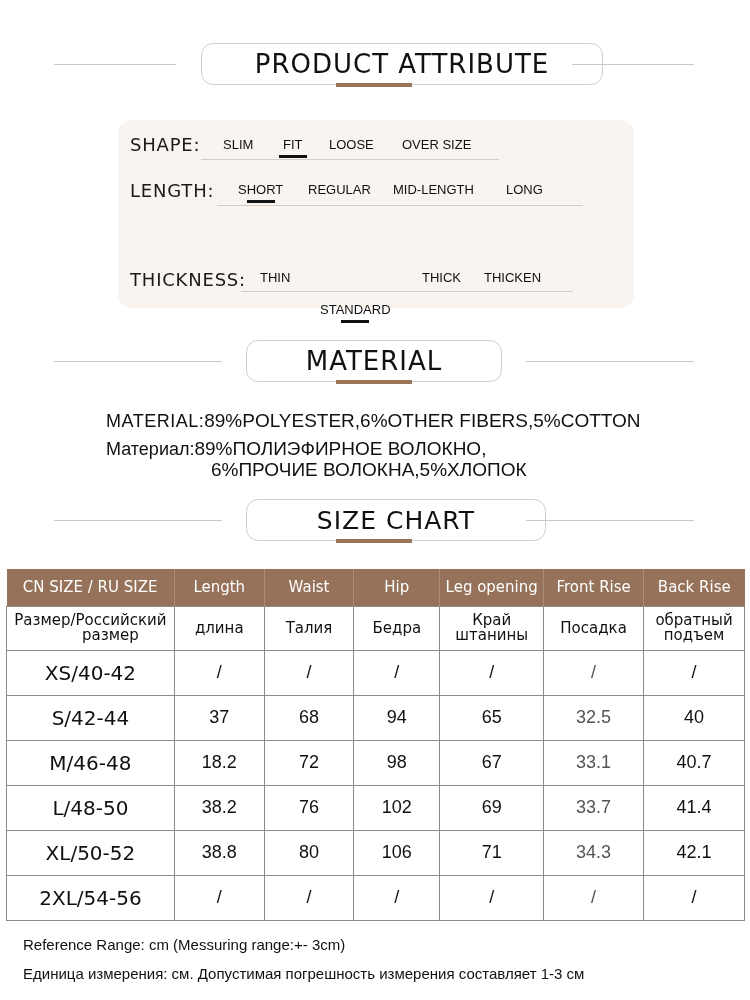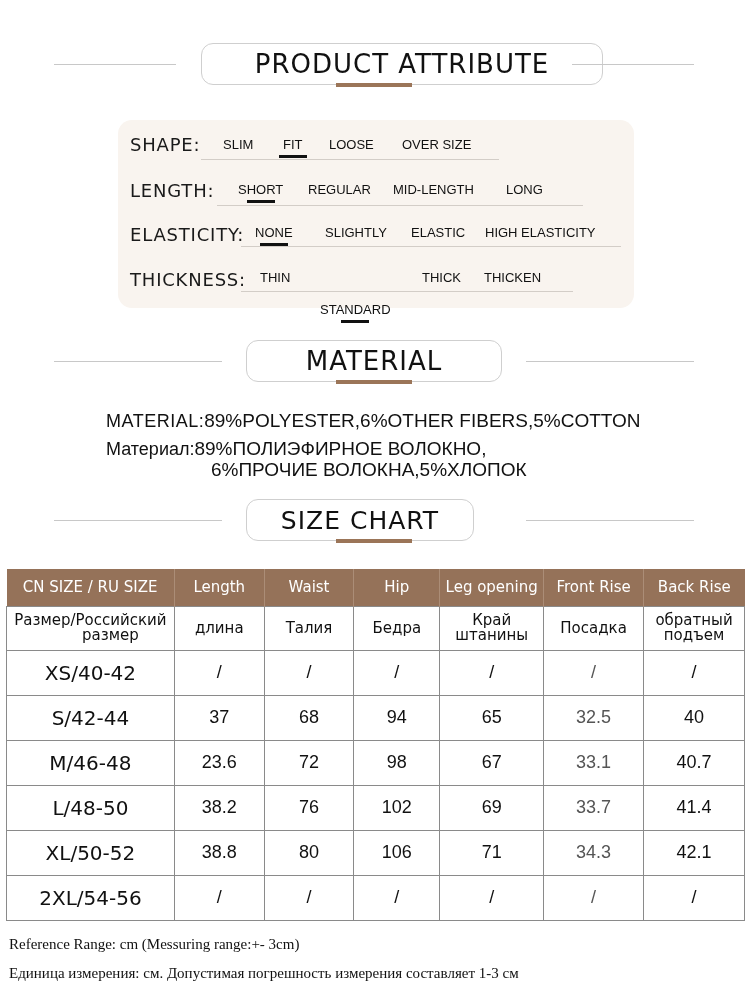--- a/index.html
+++ b/index.html
@@ -48,21 +48,21 @@
   table.size-chart th:last-child { border-right: none; }
   table.size-chart td {
     border: 1.5px solid #8a8a8a; text-align: center; font-size: 18px; color: #111;
     font-family: "Liberation Sans", sans-serif;
   }
   table.size-chart tr.ru td { height: 44px; font-size: 15px; line-height: 15px; font-family: "DejaVu Sans", sans-serif; color: #111; }
   table.size-chart tr.data td { height: 45px; }
   table.size-chart tr.data td.size { font-size: 20px; font-family: "DejaVu Sans", sans-serif; font-weight: normal; }
   table.size-chart td.grey { color: #555; }
 
-  .footer-note { position: absolute; left: 9px; font-family: Liberation Serif, serif; color: #111; white-space: nowrap; }
+  .footer-note { position: absolute; left: 23px; font-family: Liberation Sans, sans-serif; color: #111; white-space: nowrap; }
 </style>
 </head>
 <body>
 
 <div class="section-header" style="top:0;">
   <div class="line" style="left:54px; top:64px; width:122px;"></div>
   <div class="box" style="left:201px; top:43px; width:402px; height:42px; font-size:26px;">
     <span>PRODUCT ATTRIBUTE</span>
   </div>
   <div class="accent" style="left:336px; top:83px; width:76px;"></div>
@@ -82,28 +82,20 @@
 
   <div class="attr-row" style="top:58px;">
     <span class="attr-label" style="top:2px;">LENGTH:</span>
     <div class="attr-underline" style="left:99px; top:27px; width:366px;"></div>
     <span class="attr-opt selected" style="left:120px; top:4px;">SHORT</span>
     <span class="attr-opt" style="left:190px; top:4px;">REGULAR</span>
     <span class="attr-opt" style="left:275px; top:4px;">MID-LENGTH</span>
     <span class="attr-opt" style="left:388px; top:4px;">LONG</span>
   </div>
 
-  <div class="attr-row" style="top:102px;">
-    <span class="attr-label" style="top:2px;">ELASTICITY:</span>
-    <div class="attr-underline" style="left:123px; top:24px; width:380px;"></div>
-    <span class="attr-opt selected" style="left:137px; top:3px;">NONE</span>
-    <span class="attr-opt" style="left:207px; top:3px;">SLIGHTLY</span>
-    <span class="attr-opt" style="left:293px; top:3px;">ELASTIC</span>
-    <span class="attr-opt" style="left:367px; top:3px;">HIGH ELASTICITY</span>
-  </div>
 
   <div class="attr-row" style="top:147px;">
     <span class="attr-label" style="top:2px;">THICKNESS:</span>
     <div class="attr-underline" style="left:123px; top:24px; width:332px;"></div>
     <span class="attr-opt" style="left:142px; top:3px;">THIN</span>
     <span class="attr-opt selected" style="left:202px; top:3px;margin-top:32px;">STANDARD</span>
     <span class="attr-opt" style="left:304px; top:3px;">THICK</span>
     <span class="attr-opt" style="left:366px; top:3px;">THICKEN</span>
   </div>
 </div>
@@ -122,21 +114,21 @@
 </div>
 <div class="material-text" style="left:106px; top:438px;">
   <span class="k" style="font-size:18px;">Материал:</span><span>89%ПОЛИЭФИРНОЕ ВОЛОКНО,</span>
 </div>
 <div class="material-text" style="left:211px; top:459px;">
   <span>6%ПРОЧИЕ ВОЛОКНА,5%ХЛОПОК</span>
 </div>
 
 <div class="section-header" style="top:0;">
   <div class="line" style="left:54px; top:520px; width:168px;"></div>
-  <div class="box" style="left:246px; top:499px; width:228px; height:42px; font-size:25px;">
+  <div class="box" style="left:246px; top:499px; width:300px; height:42px; font-size:25px;">
     <span>SIZE CHART</span>
   </div>
   <div class="accent" style="left:336px; top:539px; width:76px;"></div>
   <div class="line" style="left:526px; top:520px; width:168px;"></div>
 </div>
 
 <table class="size-chart">
   <colgroup>
     <col style="width:168px">
       <col style="width:90px">
@@ -195,21 +187,21 @@
     <td class="size">S/42-44</td>
     <td>37</td>
     <td>68</td>
     <td>94</td>
     <td>65</td>
     <td class="grey">32.5</td>
     <td>40</td>
   </tr>
   <tr class="data">
     <td class="size">M/46-48</td>
-    <td>23.6</td>
+    <td>18.2</td>
     <td>72</td>
     <td>98</td>
     <td>67</td>
     <td class="grey">33.1</td>
     <td>40.7</td>
   </tr>
   <tr class="data">
     <td class="size">L/48-50</td>
     <td>38.2</td>
     <td>76</td>

